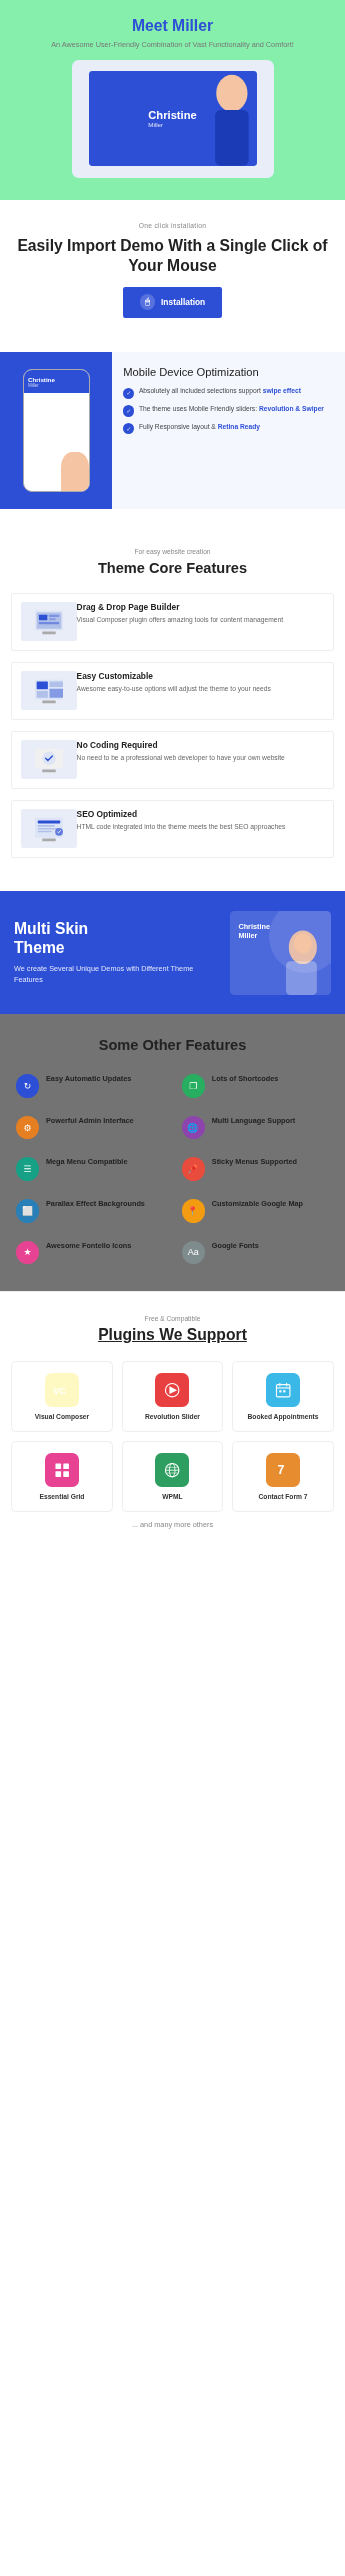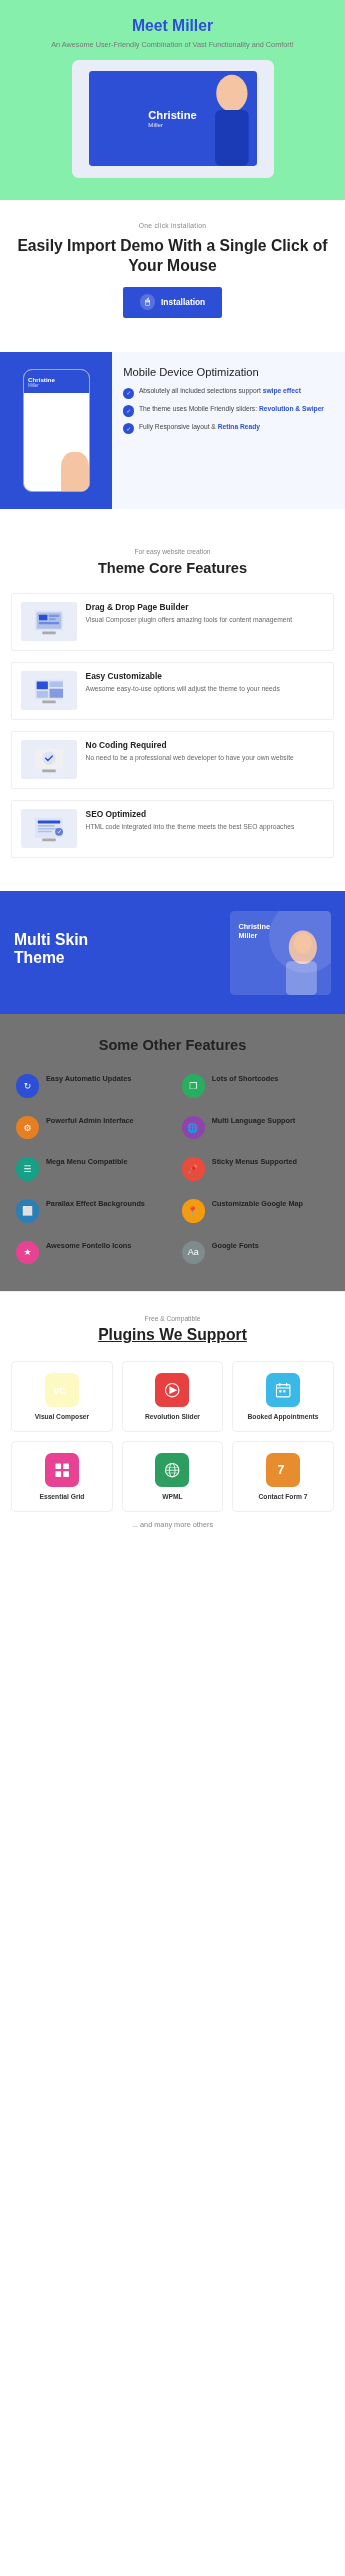--- a/index.html
+++ b/index.html
@@ -219,21 +219,20 @@
     .features-section h2 {
       text-align: center;
       font-size: 14.6px;
       font-weight: 700;
       color: #222;
       margin-bottom: 17px;
     }
     .feature-card {
       display: flex;
       align-items: flex-start;
-      gap: 9px;
       margin-bottom: 11.2px;
       background: #fff;
       border: 0.6px solid #eee;
       padding: 8.4px;
       border-radius: 2.2px;
     }
     .feature-card-img {
       width: 56px;
       height: 39px;
       background: #e8edf8;
@@ -562,20 +561,21 @@
     </div>
   </div>
 </section>
 
 <section class="multiskin-section">
   <div class="multiskin-text">
     <h2>
       <span>Multi Skin</span><br>
       <span>Theme</span>
     </h2>
+    <p>We create Several Unique Demos with Different Theme Features</p>
   </div>
   <div class="multiskin-img">
     <div class="multiskin-circle"></div>
     <div class="multiskin-name" style="font-size:7.3px;">Christine<br>Miller</div>
     <svg viewBox="0 0 160 130" xmlns="http://www.w3.org/2000/svg" width="90" height="73" style="position:absolute;right:0;bottom:0;">
       <ellipse cx="110" cy="45" rx="25" ry="30" fill="#f5c5a3" opacity="0.9"></ellipse>
       <rect x="80" y="70" width="55" height="60" rx="8" fill="rgba(255,255,255,0.3)"></rect>
       <ellipse cx="110" cy="38" rx="16" ry="18" fill="#f5c5a3"></ellipse>
     </svg>
   </div>

